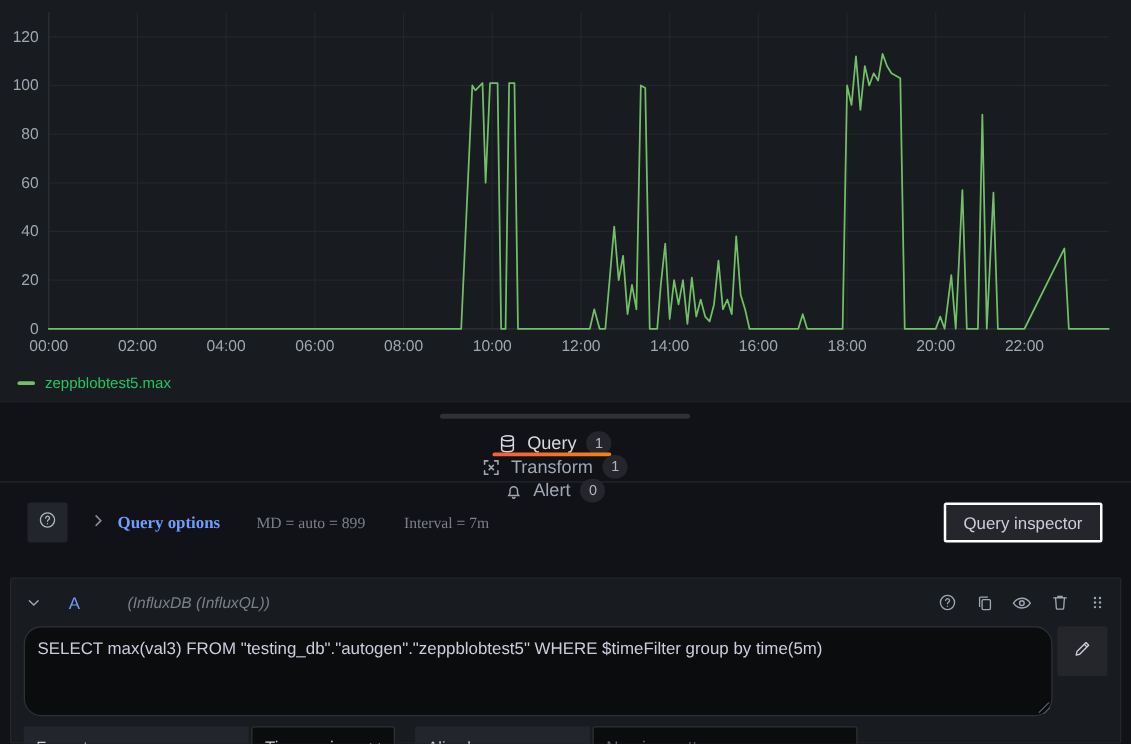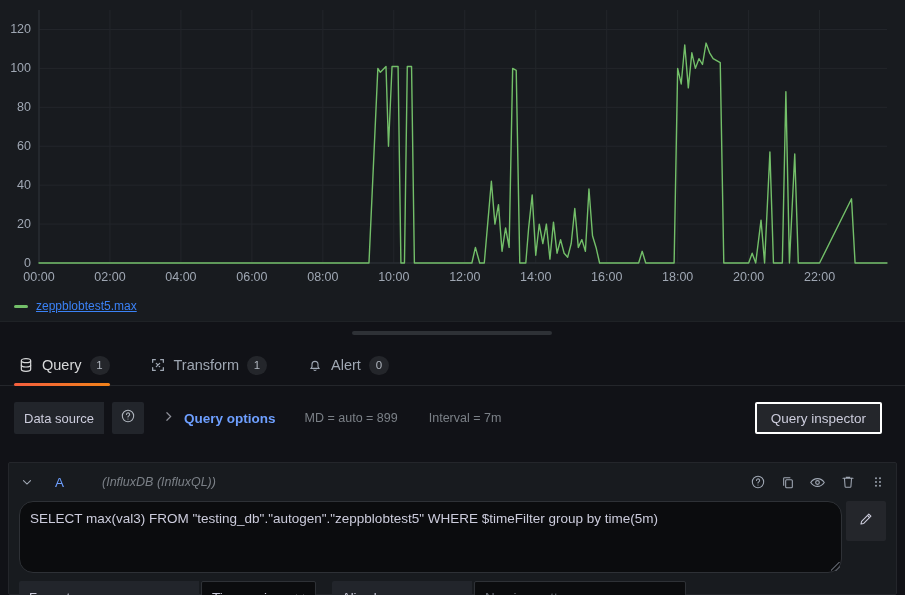--- a/index.html
+++ b/index.html
@@ -23,39 +23,39 @@
 
   .legend {
     position: absolute; left: 0; bottom: 4px;
     height: 22px; width: 905px;
     display: flex; align-items: center; padding-left: 14px;
   }
   .legend-swatch {
     width: 14px; height: 3px; border-radius: 2px;
     background: #73bf69; margin-right: 8px;
   }
-  .legend-label { color: #3b82f6; font-size: 12px; text-decoration: underline; }
+  .legend-label { color: #22c55e; font-size: 12px; }
 
   
   .panel-resize-row {
     position: absolute; left: 0; top: 322px; width: 905px; height: 22px;
     background: #111217;
   }
   .resize-handle {
     position: absolute; left: 352px; top: 331px;
     width: 200px; height: 4px; border-radius: 3px;
     background: #2e3136;
   }
 
   
   .tabbar {
     position: absolute; left: 0; top: 345px; width: 905px; height: 41px;
     background: #111217;
     border-bottom: 1px solid #24262b;
-    display: flex; align-items: center; padding-left: 14px;
+    display: flex; align-items: center; padding-left: 14px; flex-direction: column;
   }
   .tab {
     display: flex; align-items: center; gap: 8px;
     height: 40px; padding: 0 14px 0 4px;
     margin-right: 22px;
     position: relative;
     cursor: pointer;
   }
   .tab .tab-text { font-size: 14.5px; color: #9fa7b3; }
   .tab.active .tab-text { color: #d8d9da; }
@@ -92,21 +92,21 @@
     padding: 0 8px 0 9px; margin-left: 8px; cursor: pointer;
   }
   .ds-picker .ds-name { font-size: 13.5px; color: #ccccdc; flex: 1; }
   .ds-help {
     width: 32px; height: 32px; margin-left: 8px;
     background: #22252b; border-radius: 2px;
     display: flex; align-items: center; justify-content: center; cursor: pointer;
   }
   .qopts {
     display: flex; align-items: center; height: 32px;
-    margin-left: 18px; gap: 9px; cursor: pointer;
+    margin-left: 18px; gap: 9px; cursor: pointer; font-family: Liberation Serif, serif;
   }
   .qopts-caret { color: #8e9099; font-size: 13px; }
   .qopts-text { font-size: 13.5px; color: #6e9fff; font-weight: bold; }
   .qopts-meta { font-size: 12.5px; color: #7b8087; margin-left: 20px; }
   .qopts-meta + .qopts-meta { margin-left: 22px; }
   .qinspector {
     position: absolute; right: 23px; top: 4px;
     height: 32px; padding: 0 14px;
     background: #24262b; border: 2px solid #ffffff; border-radius: 2px;
     display: flex; align-items: center;
@@ -293,21 +293,20 @@
         <path d="M10.5 19.5a1.8 1.8 0 003 0"></path>
       </svg>
     </span>
     <span class="tab-text">Alert</span>
     <span class="badge">0</span>
   </div>
 </div>
 
 <div class="ds-row">
 
-  <div class="ds-label">Data source</div>
 
 
   <div class="ds-help">
     <span>
       <svg viewBox="0 0 24 24" width="16" height="16" fill="none" stroke="#b0b6bf" stroke-width="1.6" stroke-linecap="round">
         <circle cx="12" cy="12" r="8.5"></circle>
         <path d="M9.8 9.6a2.3 2.3 0 114 1.6c-.9.8-1.8 1.1-1.8 2.2"></path>
         <circle cx="12" cy="16.4" r="0.8" fill="#b0b6bf" stroke="none"></circle>
       </svg>
     </span>

